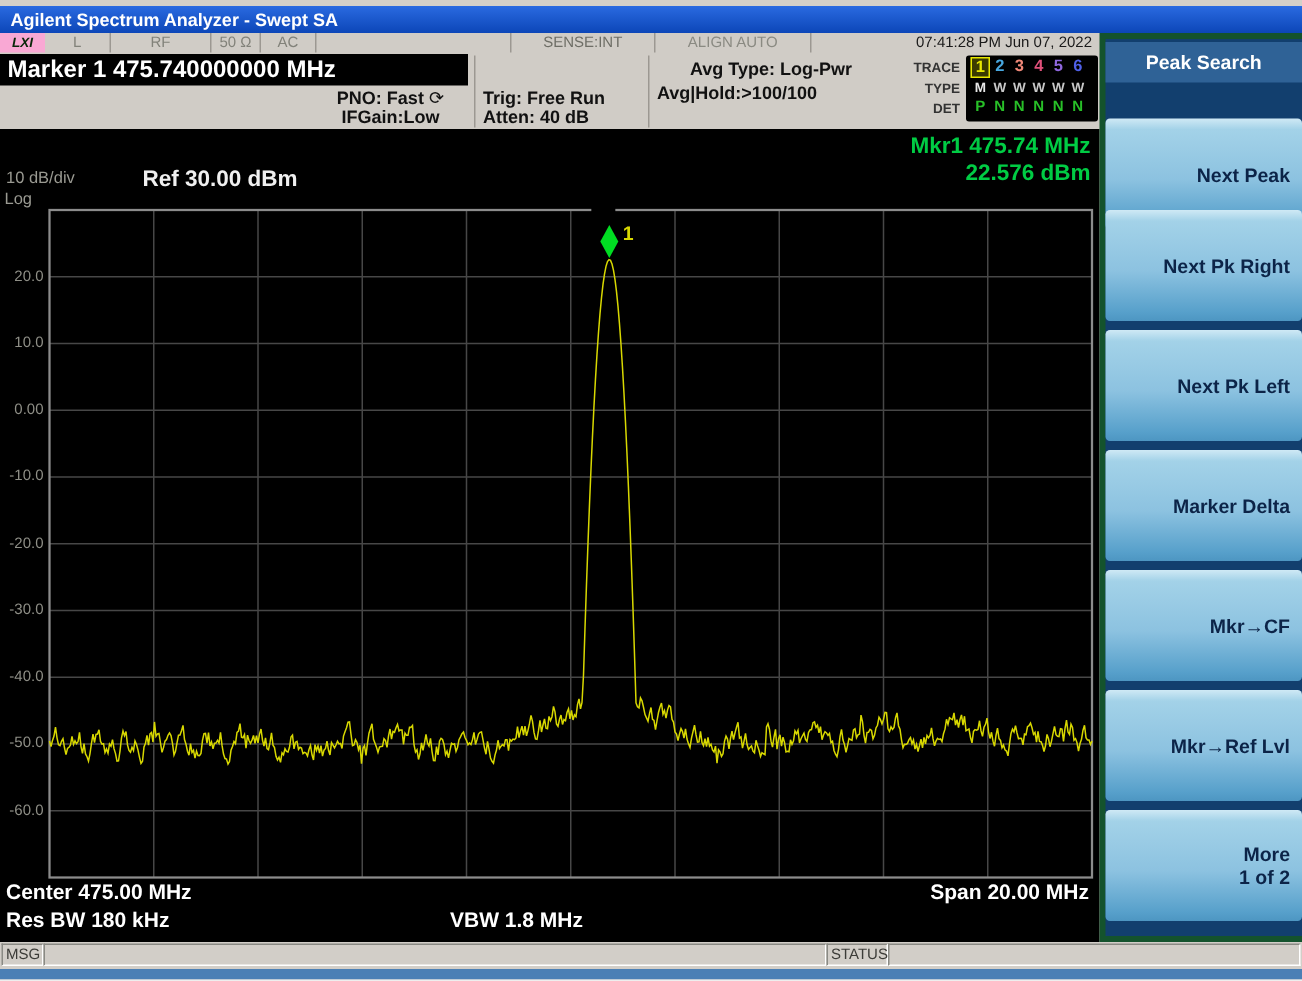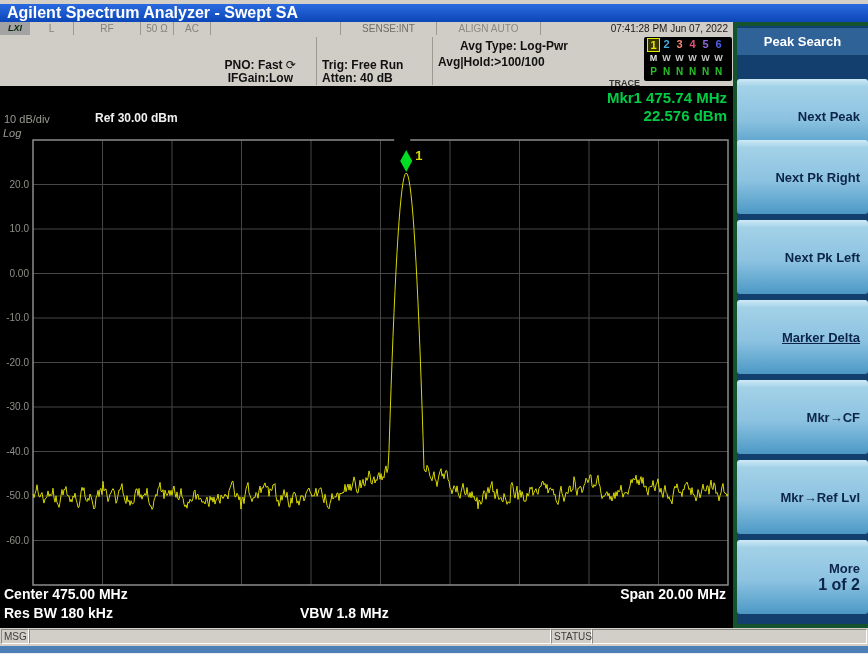--- a/index.html
+++ b/index.html
@@ -1,61 +1,61 @@
 <!DOCTYPE html>
 <html><head>
 <meta charset="utf-8">
 <style>
   html,body{margin:0;padding:0;background:#e8e4e0;}
   #root{position:relative;width:868px;height:654px;background:#d4d0c8;overflow:hidden;
         font-family:"Liberation Sans","DejaVu Sans",sans-serif;-webkit-font-smoothing:antialiased;}
   .abs{position:absolute;}
   
   .titlebar{left:0;top:4px;width:868px;height:18px;background:linear-gradient(180deg,#2a6ae0,#0c46b8);
-            color:#fff;font-size:16px;font-weight:bold;line-height:18px;padding-left:7px;box-sizing:border-box;}
+            color:#fff;font-size:12px;font-weight:bold;line-height:18px;padding-left:7px;box-sizing:border-box;}
   
   .statusbar{left:0;top:22px;width:733px;height:14px;background:#d0ccc6;border-bottom:1px solid #a8a49e;}
   .seg{position:absolute;top:0;height:13px;font-size:10px;line-height:13px;text-align:center;
        color:#82827a;border-left:1px solid #9c9892;box-sizing:border-box;}
   .seg.first{border-left:none;}
-  .lxi{position:absolute;left:0;top:0;width:30px;height:13px;background:#a3a3a3;color:#0a280a;
+  .lxi{position:absolute;left:0;top:0;width:30px;height:13px;background:#f9a8d4;color:#0a280a;
        font-size:9px;font-weight:bold;font-style:italic;text-align:center;line-height:13px;}
   
   .measbar{left:0;top:36px;width:733px;height:50px;background:#d0ccc6;}
   .markerbox{position:absolute;left:0;top:0;width:312px;height:21px;background:#000;color:#fff;
              font-size:16px;font-weight:bold;line-height:21px;padding-left:5px;box-sizing:border-box;white-space:nowrap;}
   .mb-txt{position:absolute;color:#111;font-size:12px;font-weight:bold;white-space:nowrap;}
   .vsep{position:absolute;top:1px;height:48px;width:1px;background:#9c9892;}
-  .trc-lbl{position:absolute;color:#333;font-size:9px;font-weight:bold;text-align:right;width:40px;margin-top:38px;}
+  .trc-lbl{position:absolute;color:#333;font-size:9px;font-weight:bold;text-align:right;width:40px;}
   .trc-box{position:absolute;left:644px;top:1px;width:88px;height:44px;background:#000;border-radius:2px;}
   .trc-row{position:absolute;left:3px;width:84px;height:14px;display:flex;}
   .trc-row span{width:13px;text-align:center;font-weight:bold;}
   
   .display{left:0;top:86px;width:733px;height:542px;background:#000;}
   .grn{position:absolute;right:6px;text-align:right;color:#00cc44;font-size:15px;font-weight:bold;white-space:nowrap;}
   .dim{position:absolute;color:#9a9a92;font-size:11px;white-space:nowrap;}
-  .ref{position:absolute;color:#f0f0f0;font-size:12px;font-weight:bold;white-space:nowrap;}
+  .ref{position:absolute;color:#f0f0f0;font-size:15px;font-weight:bold;white-space:nowrap;}
   .ylabel{position:absolute;left:0;width:29px;text-align:right;color:#8f8f87;font-size:10px;}
   .ftr{position:absolute;color:#fff;font-size:14px;font-weight:bold;white-space:nowrap;}
   
   .bottombar{left:0;top:628px;width:868px;height:18px;background:#d2cec8;}
   .cell{position:absolute;top:1px;height:15px;border:1px solid;border-color:#8a8a84 #ffffff #ffffff #8a8a84;
         font-size:10px;color:#3c3c38;line-height:14px;padding-left:2px;box-sizing:border-box;background:#d2cec8;}
   .bluestrip{left:0;top:646px;width:868px;height:7px;background:#4b7fb5;}
   .whitestrip{left:0;top:653px;width:868px;height:1px;background:#eeeeee;}
   
   .menu{left:733px;top:22px;width:135px;height:606px;background:#14532d;}
   .menu-inner{position:absolute;left:4px;top:4px;width:131px;height:598px;background:#123f6e;}
   .menu-hdr{position:absolute;left:4px;top:6px;width:131px;height:27px;background:#2f6296;color:#fff;
             font-size:13px;font-weight:bold;display:flex;align-items:center;justify-content:center;}
   .softkey{position:absolute;left:4px;width:131px;height:74px;border-radius:3px;cursor:pointer;
            background:linear-gradient(180deg,#cfe9f5 0%,#a3d2e8 10%,#8cc2e0 55%,#57a0cb 92%,#4d96c2 100%);
            display:flex;flex-direction:column;align-items:flex-end;justify-content:center;
            color:#0c2448;font-size:13px;font-weight:bold;padding-right:8px;box-sizing:border-box;text-align:right;}
-  .softkey .sub{font-size:16px;}
+  .softkey .sub{font-size:13px;}
 </style>
 </head>
 <body>
 
 <div id="root">
 
   <div class="abs titlebar">
     <span>Agilent Spectrum Analyzer - Swept SA</span>
   </div>
 
@@ -65,20 +65,21 @@
     <div class="seg" style="left:73px;width:67px;">RF</div>
     <div class="seg" style="left:140px;width:33px;">50 Ω</div>
     <div class="seg" style="left:173px;width:37px;">AC</div>
     <div class="seg" style="left:210px;width:130px;"></div>
     <div class="seg" style="left:340px;width:96px;color:#6e6e66;">SENSE:INT</div>
     <div class="seg" style="left:436px;width:104px;color:#8a8a82;">ALIGN AUTO</div>
     <div class="seg" style="left:540px;width:193px;color:#1a1a1a;text-align:right;padding-right:5px;">07:41:28 PM Jun 07, 2022</div>
   </div>
 
   <div class="abs measbar">
+    <div class="markerbox">Marker 1 475.740000000 MHz</div>
     <div class="mb-txt" style="right:437px;top:22px;"><span>PNO: Fast</span> <span style="font-weight:normal;">⟳</span></div>
     <div class="mb-txt" style="right:440px;top:35px;">IFGain:Low</div>
     <div class="vsep" style="left:316px;"></div>
     <div class="mb-txt" style="left:322px;top:22px;">Trig: Free Run</div>
     <div class="mb-txt" style="left:322px;top:35px;">Atten: 40 dB</div>
     <div class="vsep" style="left:432px;"></div>
     <div class="mb-txt" style="left:438px;width:152px;text-align:center;top:3px;">Avg Type: Log-Pwr</div>
     <div class="mb-txt" style="left:438px;width:152px;text-align:left;top:19px;">Avg|Hold:&gt;100/100</div>
     <div class="trc-lbl" style="left:600px;top:4px;">TRACE</div>
     <div class="trc-lbl" style="left:600px;top:18px;">TYPE</div>
@@ -109,21 +110,21 @@
           <span style="color: rgb(40, 192, 40);">N</span>
         </div>
     </div>
   </div>
 
   <div class="abs display">
     <div class="grn" style="top:3px;">Mkr1 475.74 MHz</div>
     <div class="grn" style="top:21px;">22.576 dBm</div>
     <div class="dim" style="left:4px;top:27px;">10 dB/div</div>
     <div class="ref" style="left:95px;top:25px;">Ref 30.00 dBm</div>
-    <div class="dim" style="left:3px;top:41px;font-style:italic;">Log</div>
+    <div class="dim" style="left:3px;top:41px;">Log</div>
     <svg id="plot" width="733" height="542" viewBox="0 0 733 542" style="position:absolute;left:0;top:0;">
         <line x1="33" y1="98.5" x2="728" y2="98.5" stroke="#474747" stroke-width="1"></line>
         <line x1="102.5" y1="54" x2="102.5" y2="499" stroke="#474747" stroke-width="1"></line>
         <line x1="33" y1="143" x2="728" y2="143" stroke="#474747" stroke-width="1"></line>
         <line x1="172" y1="54" x2="172" y2="499" stroke="#474747" stroke-width="1"></line>
         <line x1="33" y1="187.5" x2="728" y2="187.5" stroke="#474747" stroke-width="1"></line>
         <line x1="241.5" y1="54" x2="241.5" y2="499" stroke="#474747" stroke-width="1"></line>
         <line x1="33" y1="232" x2="728" y2="232" stroke="#474747" stroke-width="1"></line>
         <line x1="311" y1="54" x2="311" y2="499" stroke="#474747" stroke-width="1"></line>
         <line x1="33" y1="276.5" x2="728" y2="276.5" stroke="#474747" stroke-width="1"></line>
@@ -166,21 +167,21 @@
       </div>
     <div class="softkey" style="top:36px;margin-top:21px;">
         <span>Next Peak</span>
       </div>
     <div class="softkey" style="top:118px;">
         <span>Next Pk Right</span>
       </div>
     <div class="softkey" style="top:198px;">
         <span>Next Pk Left</span>
       </div>
-    <div class="softkey" style="top:278px;text-decoration:underline;">
+    <div class="softkey" style="top:278px;">
         <span>Marker Delta</span>
       </div>
     <div class="softkey" style="top:358px;">
         <span>Mkr→CF</span>
       </div>
     <div class="softkey" style="top:438px;">
         <span>Mkr→Ref Lvl</span>
       </div>
     <div class="softkey" style="top:518px;">
       <span>More</span>

